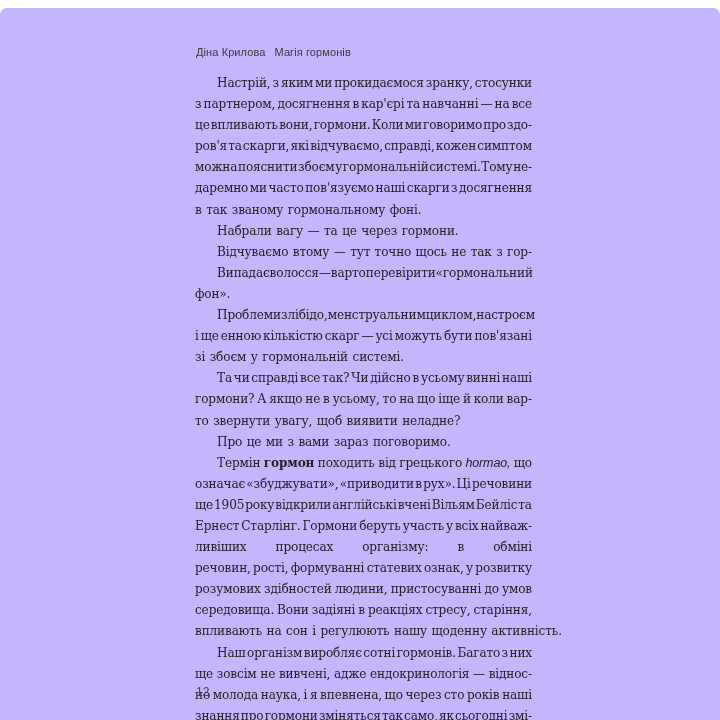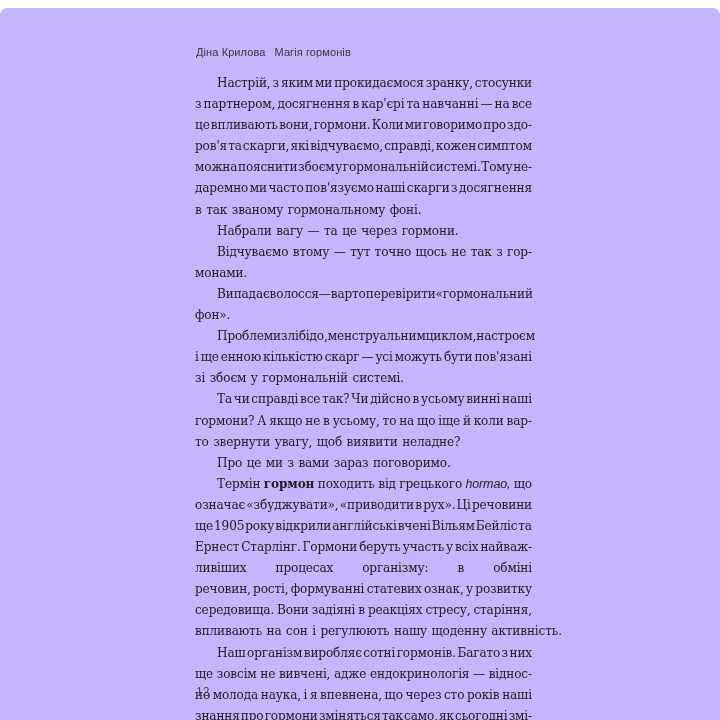--- a/index.html
+++ b/index.html
@@ -125,23 +125,20 @@
           <span class="w">втому</span>
           <span class="w">—</span>
           <span class="w">тут</span>
           <span class="w">точно</span>
           <span class="w">щось</span>
           <span class="w">не</span>
           <span class="w">так</span>
           <span class="w">з</span>
           <span class="w">гор-</span>
         </div>
-        <div class="line last">
-          <span class="w">монами.</span>
-        </div>
       </div>
       <div>
         <div class="line indent">
           <span class="w">Випадає</span>
           <span class="w">волосся</span>
           <span class="w">—</span>
           <span class="w">варто</span>
           <span class="w">перевірити</span>
           <span class="w">«гормональний</span>
         </div>
@@ -275,20 +272,28 @@
           <span class="w">обміні</span>
         </div>
         <div class="line">
           <span class="w">речовин,</span>
           <span class="w">рості,</span>
           <span class="w">формуванні</span>
           <span class="w">статевих</span>
           <span class="w">ознак,</span>
           <span class="w">у</span>
           <span class="w">розвитку</span>
+        </div>
+        <div class="line">
+          <span class="w">розумових</span>
+          <span class="w">здібностей</span>
+          <span class="w">людини,</span>
+          <span class="w">пристосуванні</span>
+          <span class="w">до</span>
+          <span class="w">умов</span>
         </div>
         <div class="line">
           <span class="w">середовища.</span>
           <span class="w">Вони</span>
           <span class="w">задіяні</span>
           <span class="w">в</span>
           <span class="w">реакціях</span>
           <span class="w">стресу,</span>
           <span class="w">старіння,</span>
         </div>

